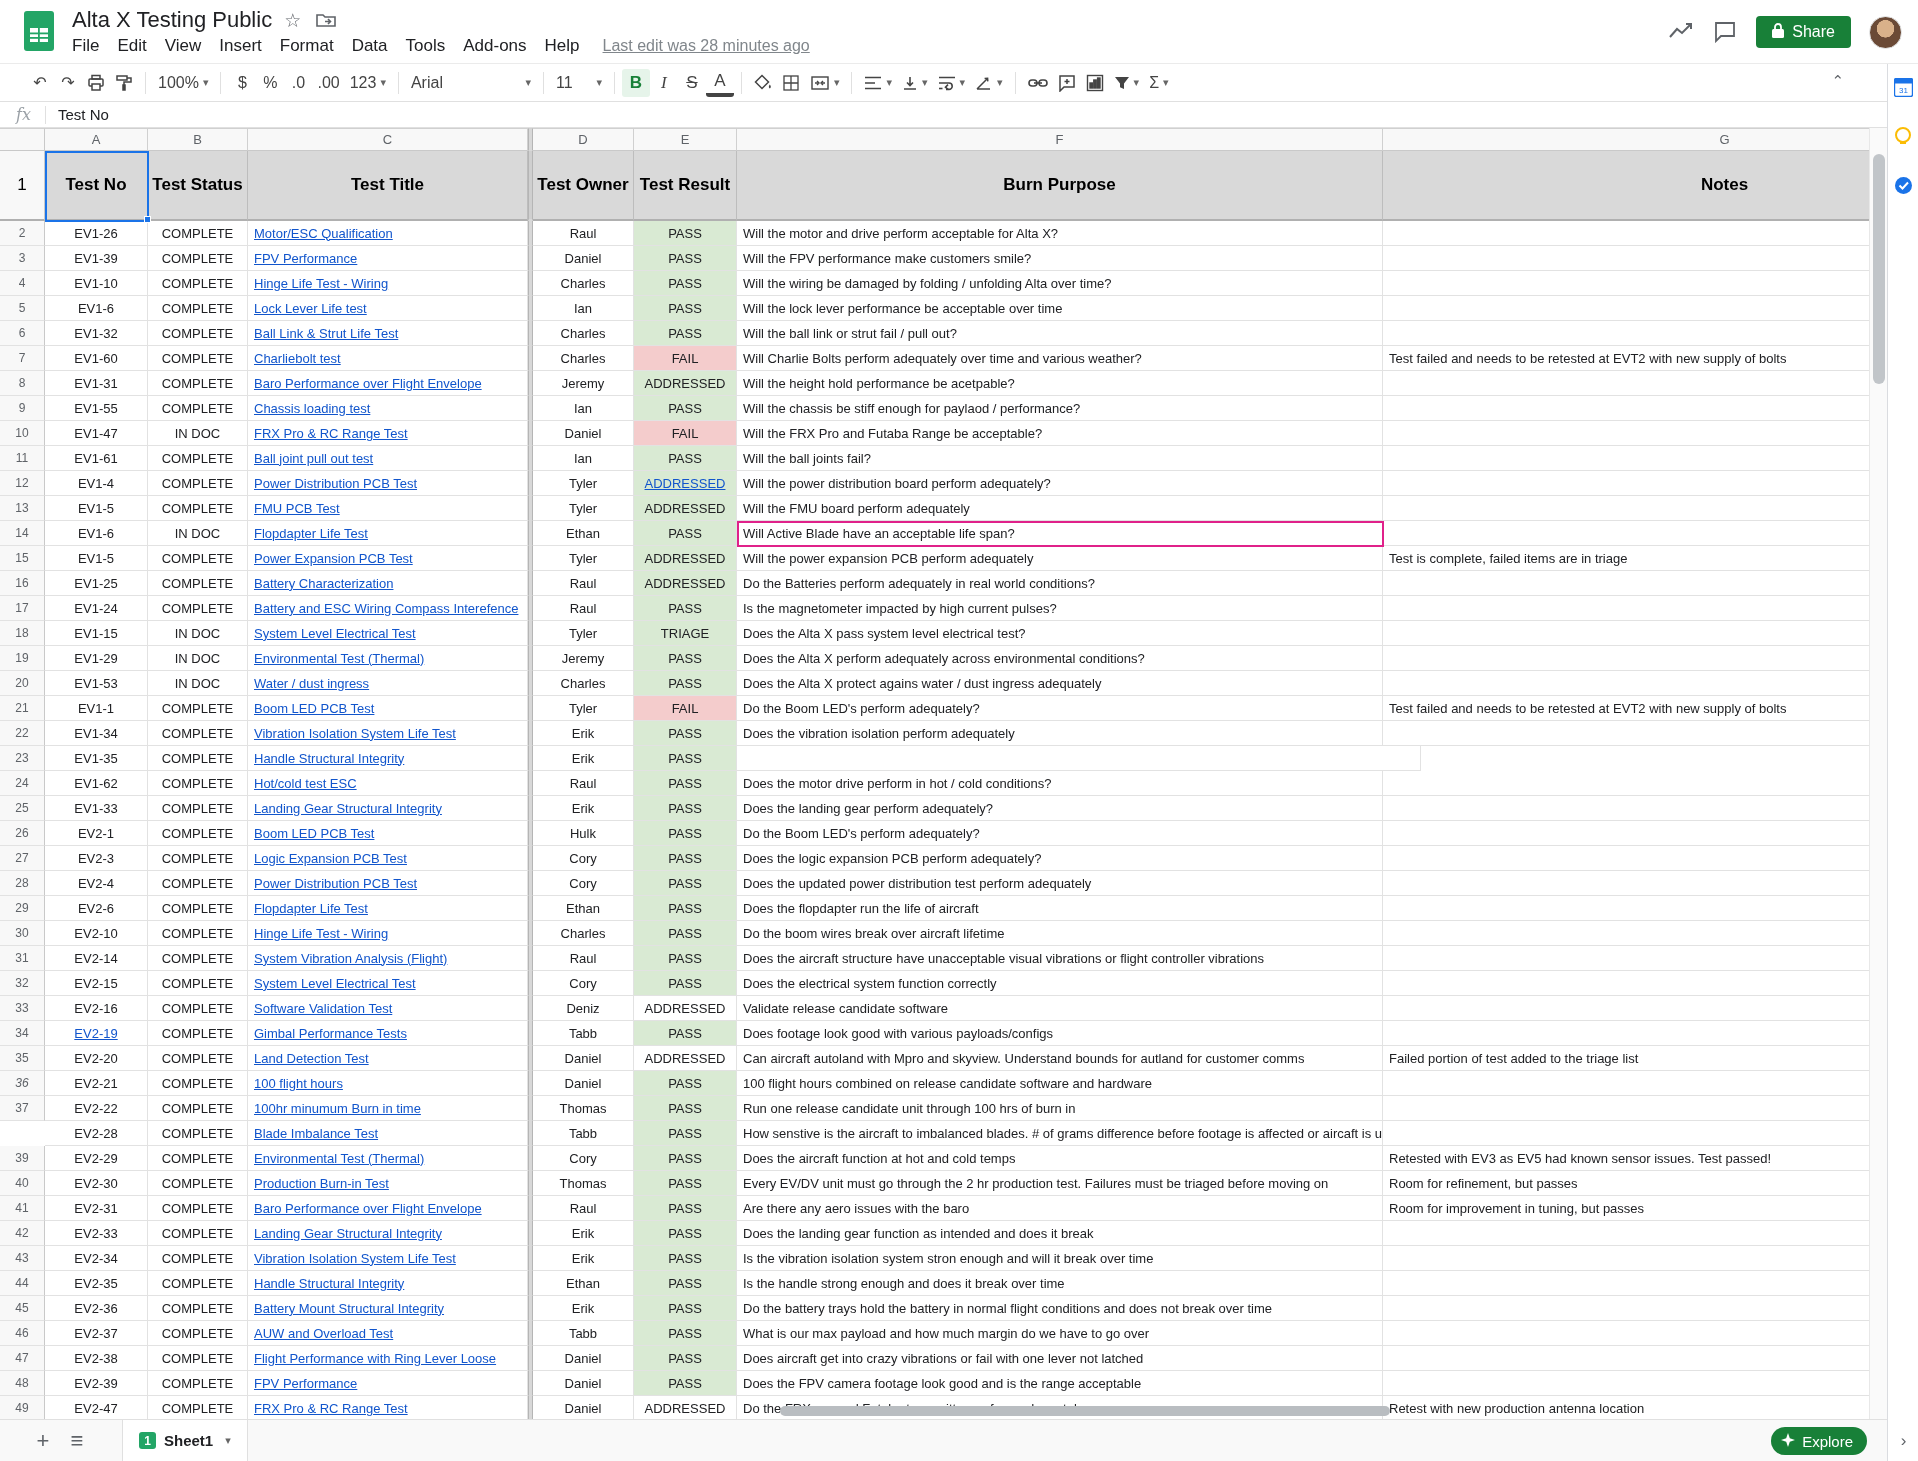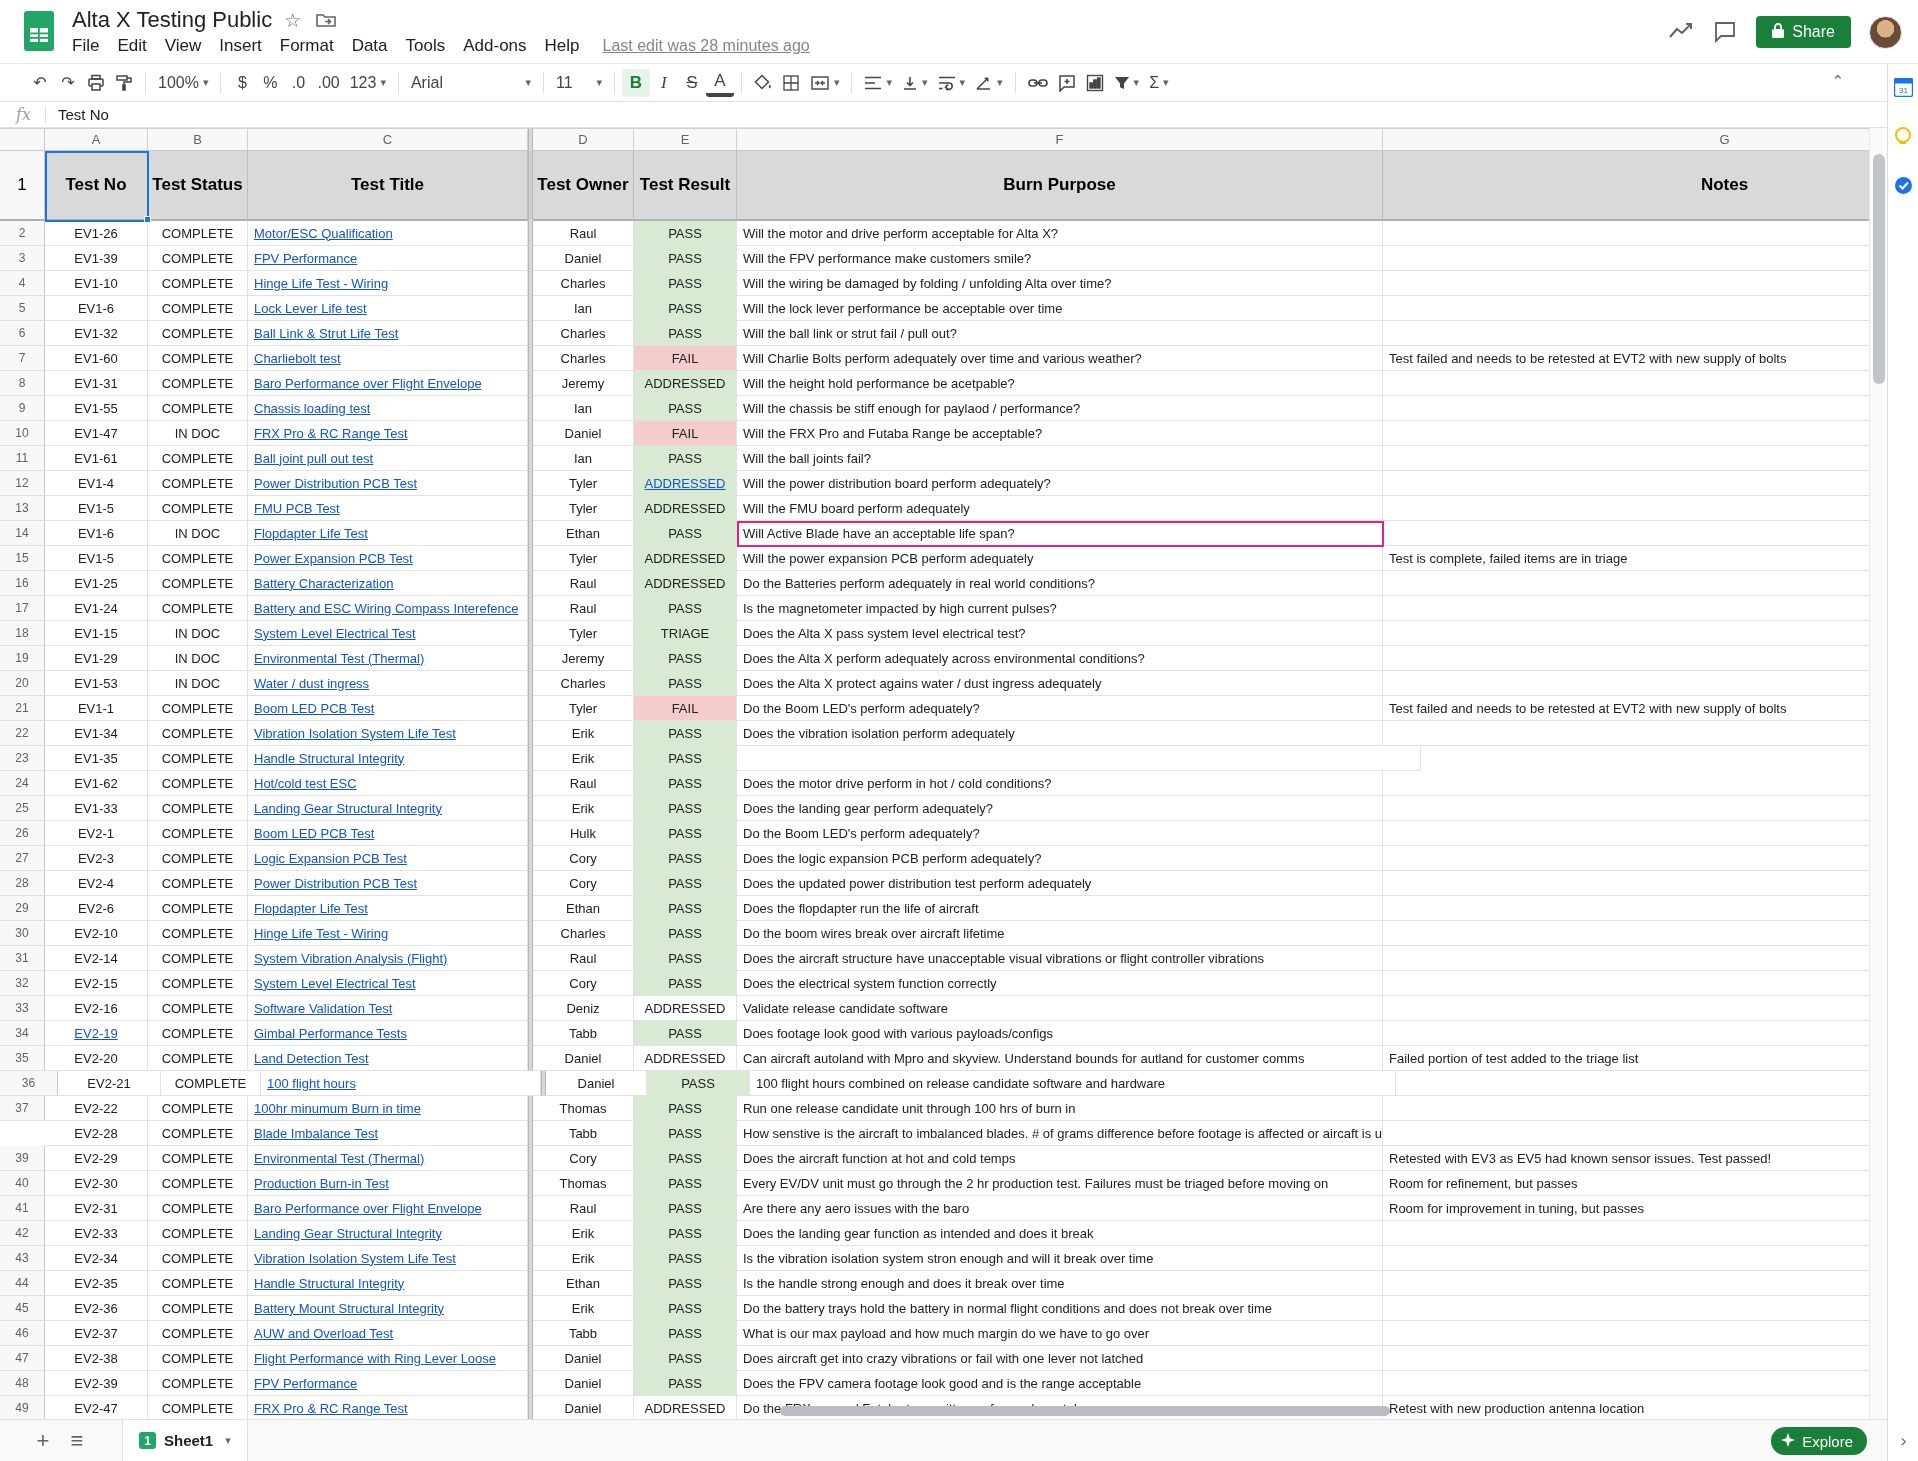--- a/index.html
+++ b/index.html
@@ -654,21 +654,21 @@
         <div class="c center" style="width: 103px;">EV2-20</div>
         <div class="c center" style="width: 100px;">COMPLETE</div>
         <div class="c left cl" style="width: 280px;">Land Detection Test</div>
         <div class="c fdivider" style="width: 5px;"></div>
         <div class="c center" style="width: 101px;">Daniel</div>
         <div class="c center" style="width: 103px;">ADDRESSED</div>
         <div class="c left" style="width: 646px;">Can aircraft autoland with Mpro and skyview. Understand bounds for autland for customer comms</div>
         <div class="c left" style="width: 684px;">Failed portion of test added to the triage list</div>
       </div>
       <div class="grow drow" style="height: 25px;">
-        <div class="c gut" style="width: 58px;">36</div>
+        <div class="c gut" style="width: 45px; font-style: italic;">36</div>
         <div class="c center" style="width: 103px;">EV2-21</div>
         <div class="c center" style="width: 100px;">COMPLETE</div>
         <div class="c left cl" style="width: 280px;">100 flight hours</div>
         <div class="c fdivider" style="width: 5px;"></div>
         <div class="c center" style="width: 101px;">Daniel</div>
         <div class="c center bg-green" style="width: 103px;">PASS</div>
         <div class="c left" style="width: 646px;">100 flight hours combined on release candidate software and hardware</div>
         <div class="c left" style="width: 684px;"></div>
       </div>
       <div class="grow drow" style="height: 25px;">

